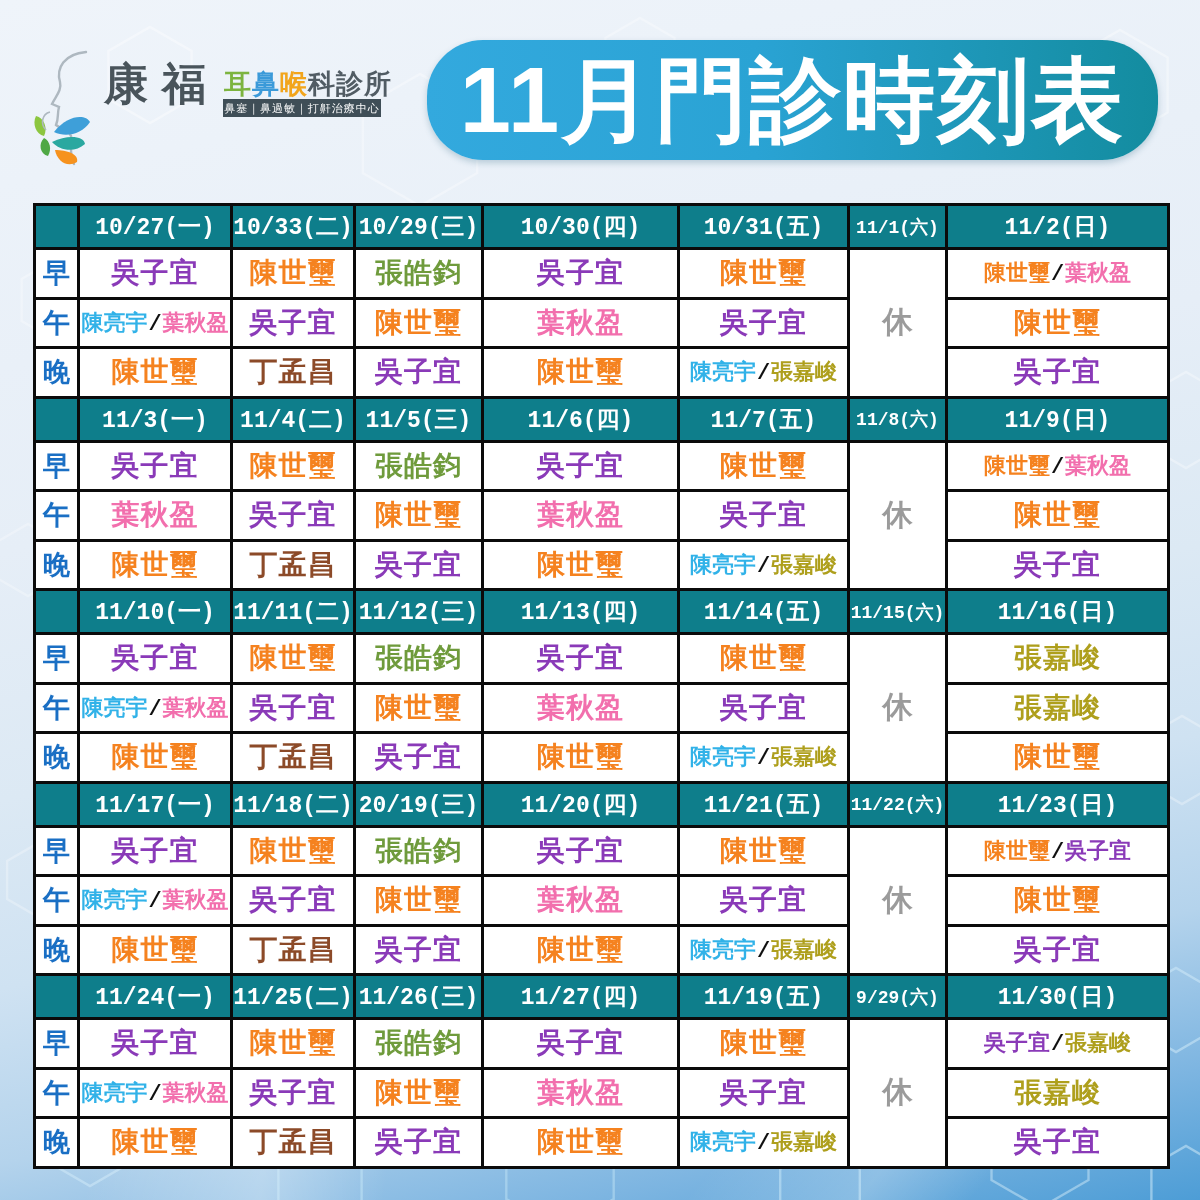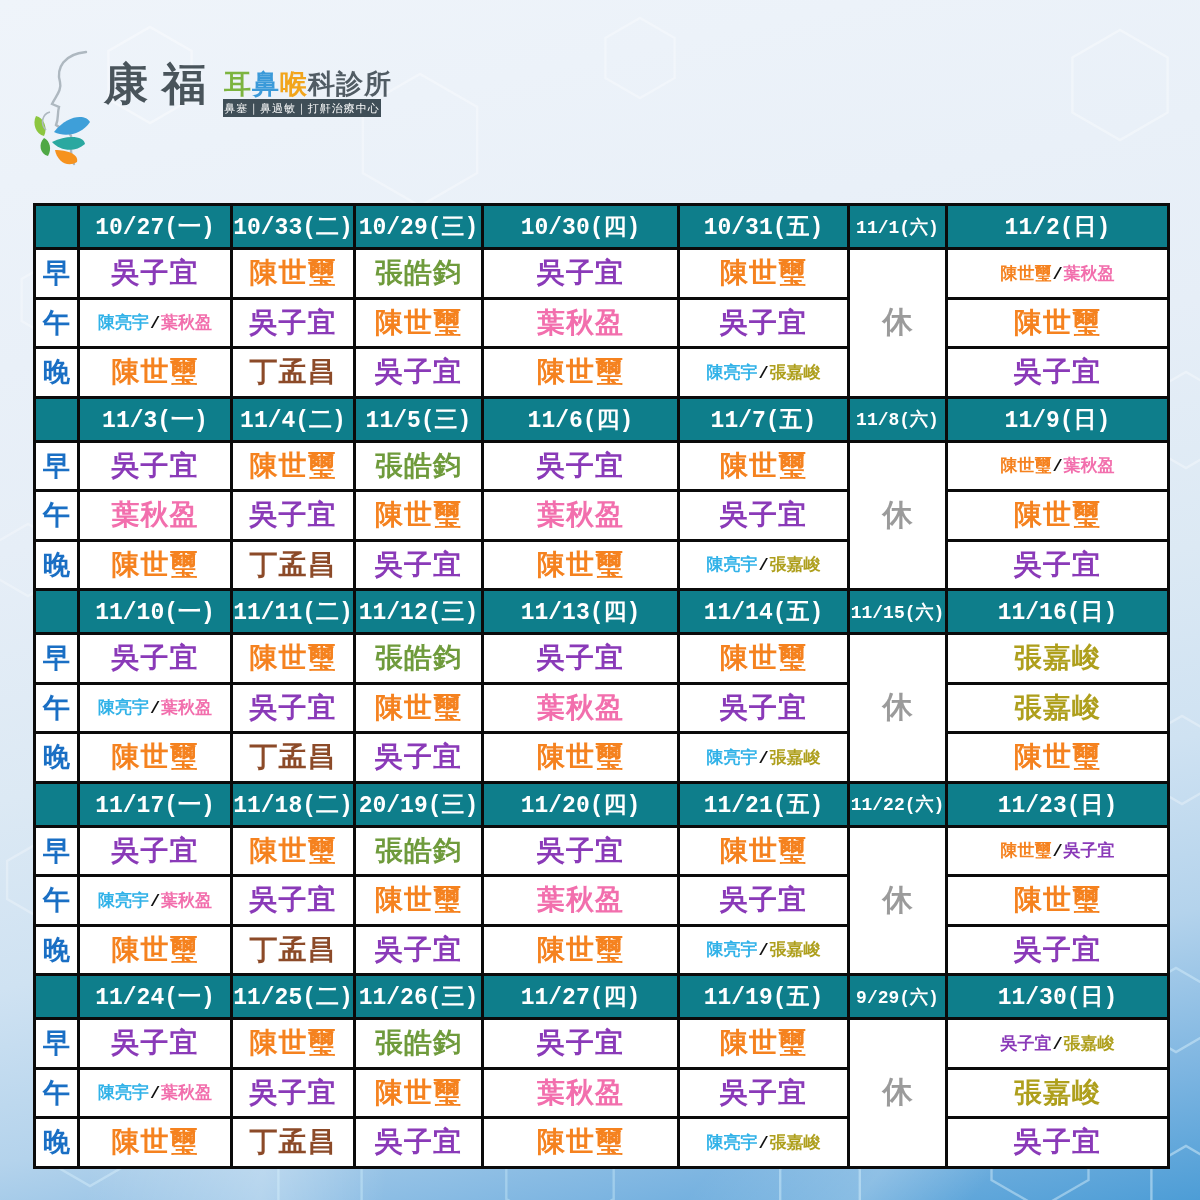--- a/index.html
+++ b/index.html
@@ -34,21 +34,21 @@
   .schedule-wrap{position:absolute;left:33px;top:203px;}
   table.schedule{border-collapse:collapse;table-layout:fixed;width:1134px;background:#ffffff;font-family:Liberation Mono, monospace;}
   table.schedule th,table.schedule td{border:3px solid #0b0b0b;text-align:center;vertical-align:middle;
     padding:0;overflow:hidden;white-space:nowrap;}
   tr.date-row{height:44px;}
   tr.date-row th{background:#0e7e8b;color:#ffffff;font-size:23px;font-weight:700;letter-spacing:0;}
   tr.date-row th.sat{font-size:18px;}
   tr.slot-row{height:49.5px;}
   th.time{background:#ffffff;color:#1a6fc4;font-size:27px;font-weight:700;}
   td.slot{background:#ffffff;font-size:28px;font-weight:700;letter-spacing:1px;}
-  td.slot.dual{font-size:17px;letter-spacing:0;margin-left:48px;}
+  td.slot.dual{font-size:22px;letter-spacing:0;margin-left:48px;}
   td.rest{background:#ffffff;color:#9b9b9b;font-size:30px;font-weight:700;}
   td.slot .sep{color:#101010;font-weight:700;padding:0 1px;}
 </style>
 </head>
 <body>
 
 <div class="stage">
 
   <svg class="bg-svg" width="1200" height="1200" id="bg-hex">
       <polygon points="191.6,99.0 150.0,123.0 108.4,99.0 108.4,51.0 150.0,27.0 191.6,51.0" fill="none" stroke="#ffffff" stroke-width="2.4" opacity="0.38"></polygon>
@@ -78,20 +78,23 @@
     <path d="M22,62 C14,64 12,74 18,80" fill="none" stroke="#aeb8c0" stroke-width="1.6"></path>
     <path d="M26,82 C40,64 58,64 62,72 C54,84 38,88 26,82 Z" fill="#3e9fd9"></path>
     <path d="M24,92 C40,84 56,86 57,94 C47,103 32,101 24,92 Z" fill="#2aa8a0"></path>
     <path d="M27,100 C39,100 51,104 49,112 C39,118 29,111 27,100 Z" fill="#f6921e"></path>
   </svg>
 
   <div class="logo-name">康福</div>
   <div class="logo-specialty"><span style="color: rgb(124, 180, 63);">耳</span><span style="color: rgb(59, 154, 217);">鼻</span><span style="color: rgb(242, 165, 28);">喉</span><span style="color: rgb(81, 92, 100);">科</span><span style="color: rgb(81, 92, 100);">診</span><span style="color: rgb(81, 92, 100);">所</span></div>
   <div class="logo-bar">鼻塞｜鼻過敏｜打鼾治療中心</div>
 
+  <div class="banner">
+    <div class="banner-title">11月門診時刻表</div>
+  </div>
 
   <div class="schedule-wrap">
     <table class="schedule">
       <colgroup>
         <col style="width:44px">
           <col style="width:153px">
           <col style="width:123px">
           <col style="width:128px">
         <col style="width:196px">
           <col style="width:170px">

